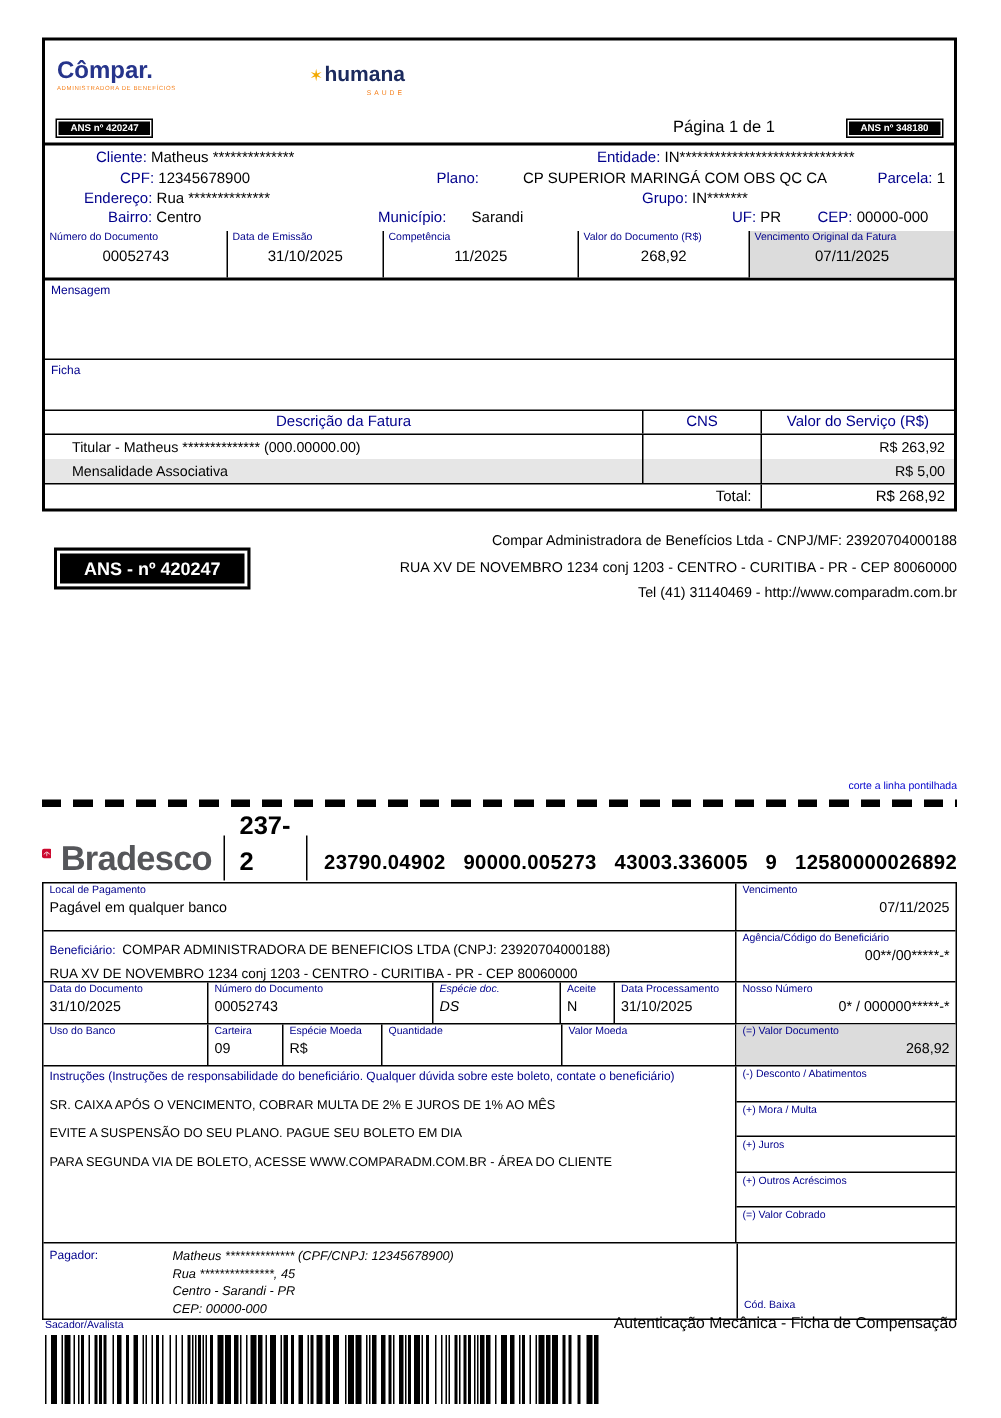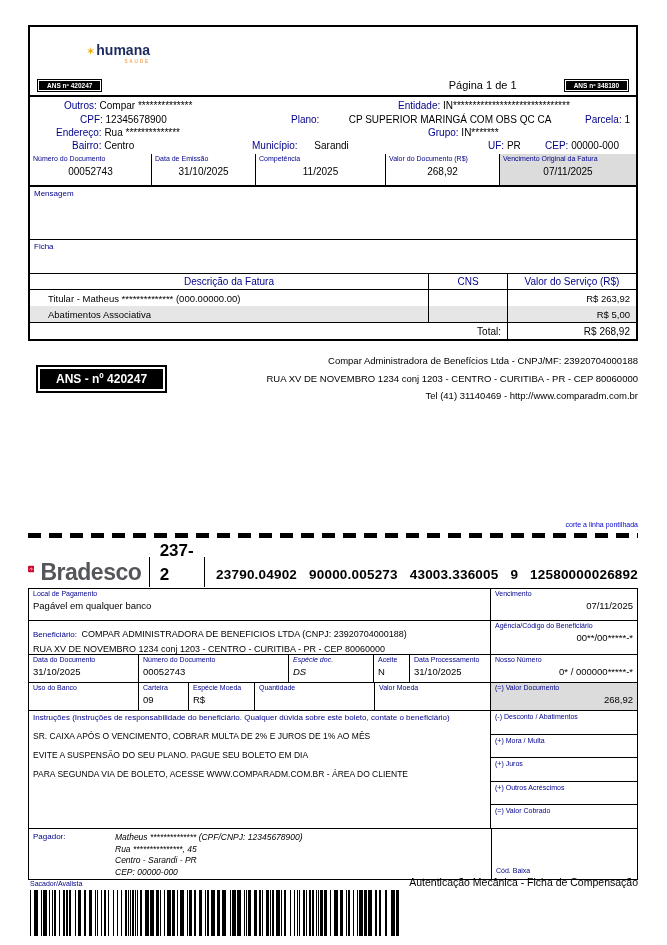--- a/index.html
+++ b/index.html
@@ -99,36 +99,40 @@
   .barcode { position:absolute; left:30px; top:890px; width:374px; height:46px; display:flex; align-items:stretch; overflow:hidden; }
 </style>
 </head>
 <body>
 
 <div class="page">
 
   <div class="invoice-box">
 
     <div class="inv-header">
+      <div class="logo-compar">
+        <div class="word">Cômpar.</div>
+        <div class="tag">ADMINISTRADORA DE BENEFÍCIOS</div>
+      </div>
       <div class="logo-humana">
         <div><span class="hicon">✶</span><span class="hword">humana</span></div>
         <div class="htag">SAUDE</div>
       </div>
     </div>
 
     <div class="badge-row">
       <span class="ans-badge">ANS nº 420247</span>
       <span class="page-indicator">Página 1 de 1</span>
       <span class="ans-badge">ANS nº 348180</span>
     </div>
 
     <div class="client-section">
       <div class="fld" style="left:34px; top:3px;">
-        <span class="lab">Outros:</span>
-        <span class="val">Compar **************</span>
+        <span class="lab">Cliente:</span>
+        <span class="val">Matheus **************</span>
       </div>
       <div class="fld" style="left:368px; top:3px;">
         <span class="lab">Entidade:</span>
         <span class="val">IN******************************</span>
       </div>
       <div class="fld" style="left:50px; top:17px;">
         <span class="lab">CPF:</span>
         <span class="val">12345678900</span>
       </div>
       <div class="fld lab" style="left:228px; top:17px;padding-left:33px;">Plano:</div>
@@ -197,21 +201,21 @@
       <div class="col-desc">Descrição da Fatura</div>
       <div class="col-cns">CNS</div>
       <div class="col-val">Valor do Serviço (R$)</div>
     </div>
     <div class="ft-row">
       <div class="col-desc">Titular - Matheus ************** (000.00000.00)</div>
       <div class="col-cns"></div>
       <div class="col-val">R$ 263,92</div>
     </div>
     <div class="ft-row alt">
-      <div class="col-desc">Abatimentos Associativa</div>
+      <div class="col-desc">Mensalidade Associativa</div>
       <div class="col-cns"></div>
       <div class="col-val">R$ 5,00</div>
     </div>
     <div class="ft-total">
       <div class="left">Total:</div>
       <div class="col-val">R$ 268,92</div>
     </div>
   </div>
 
   <div class="footer-badge">ANS - nº 420247</div>

